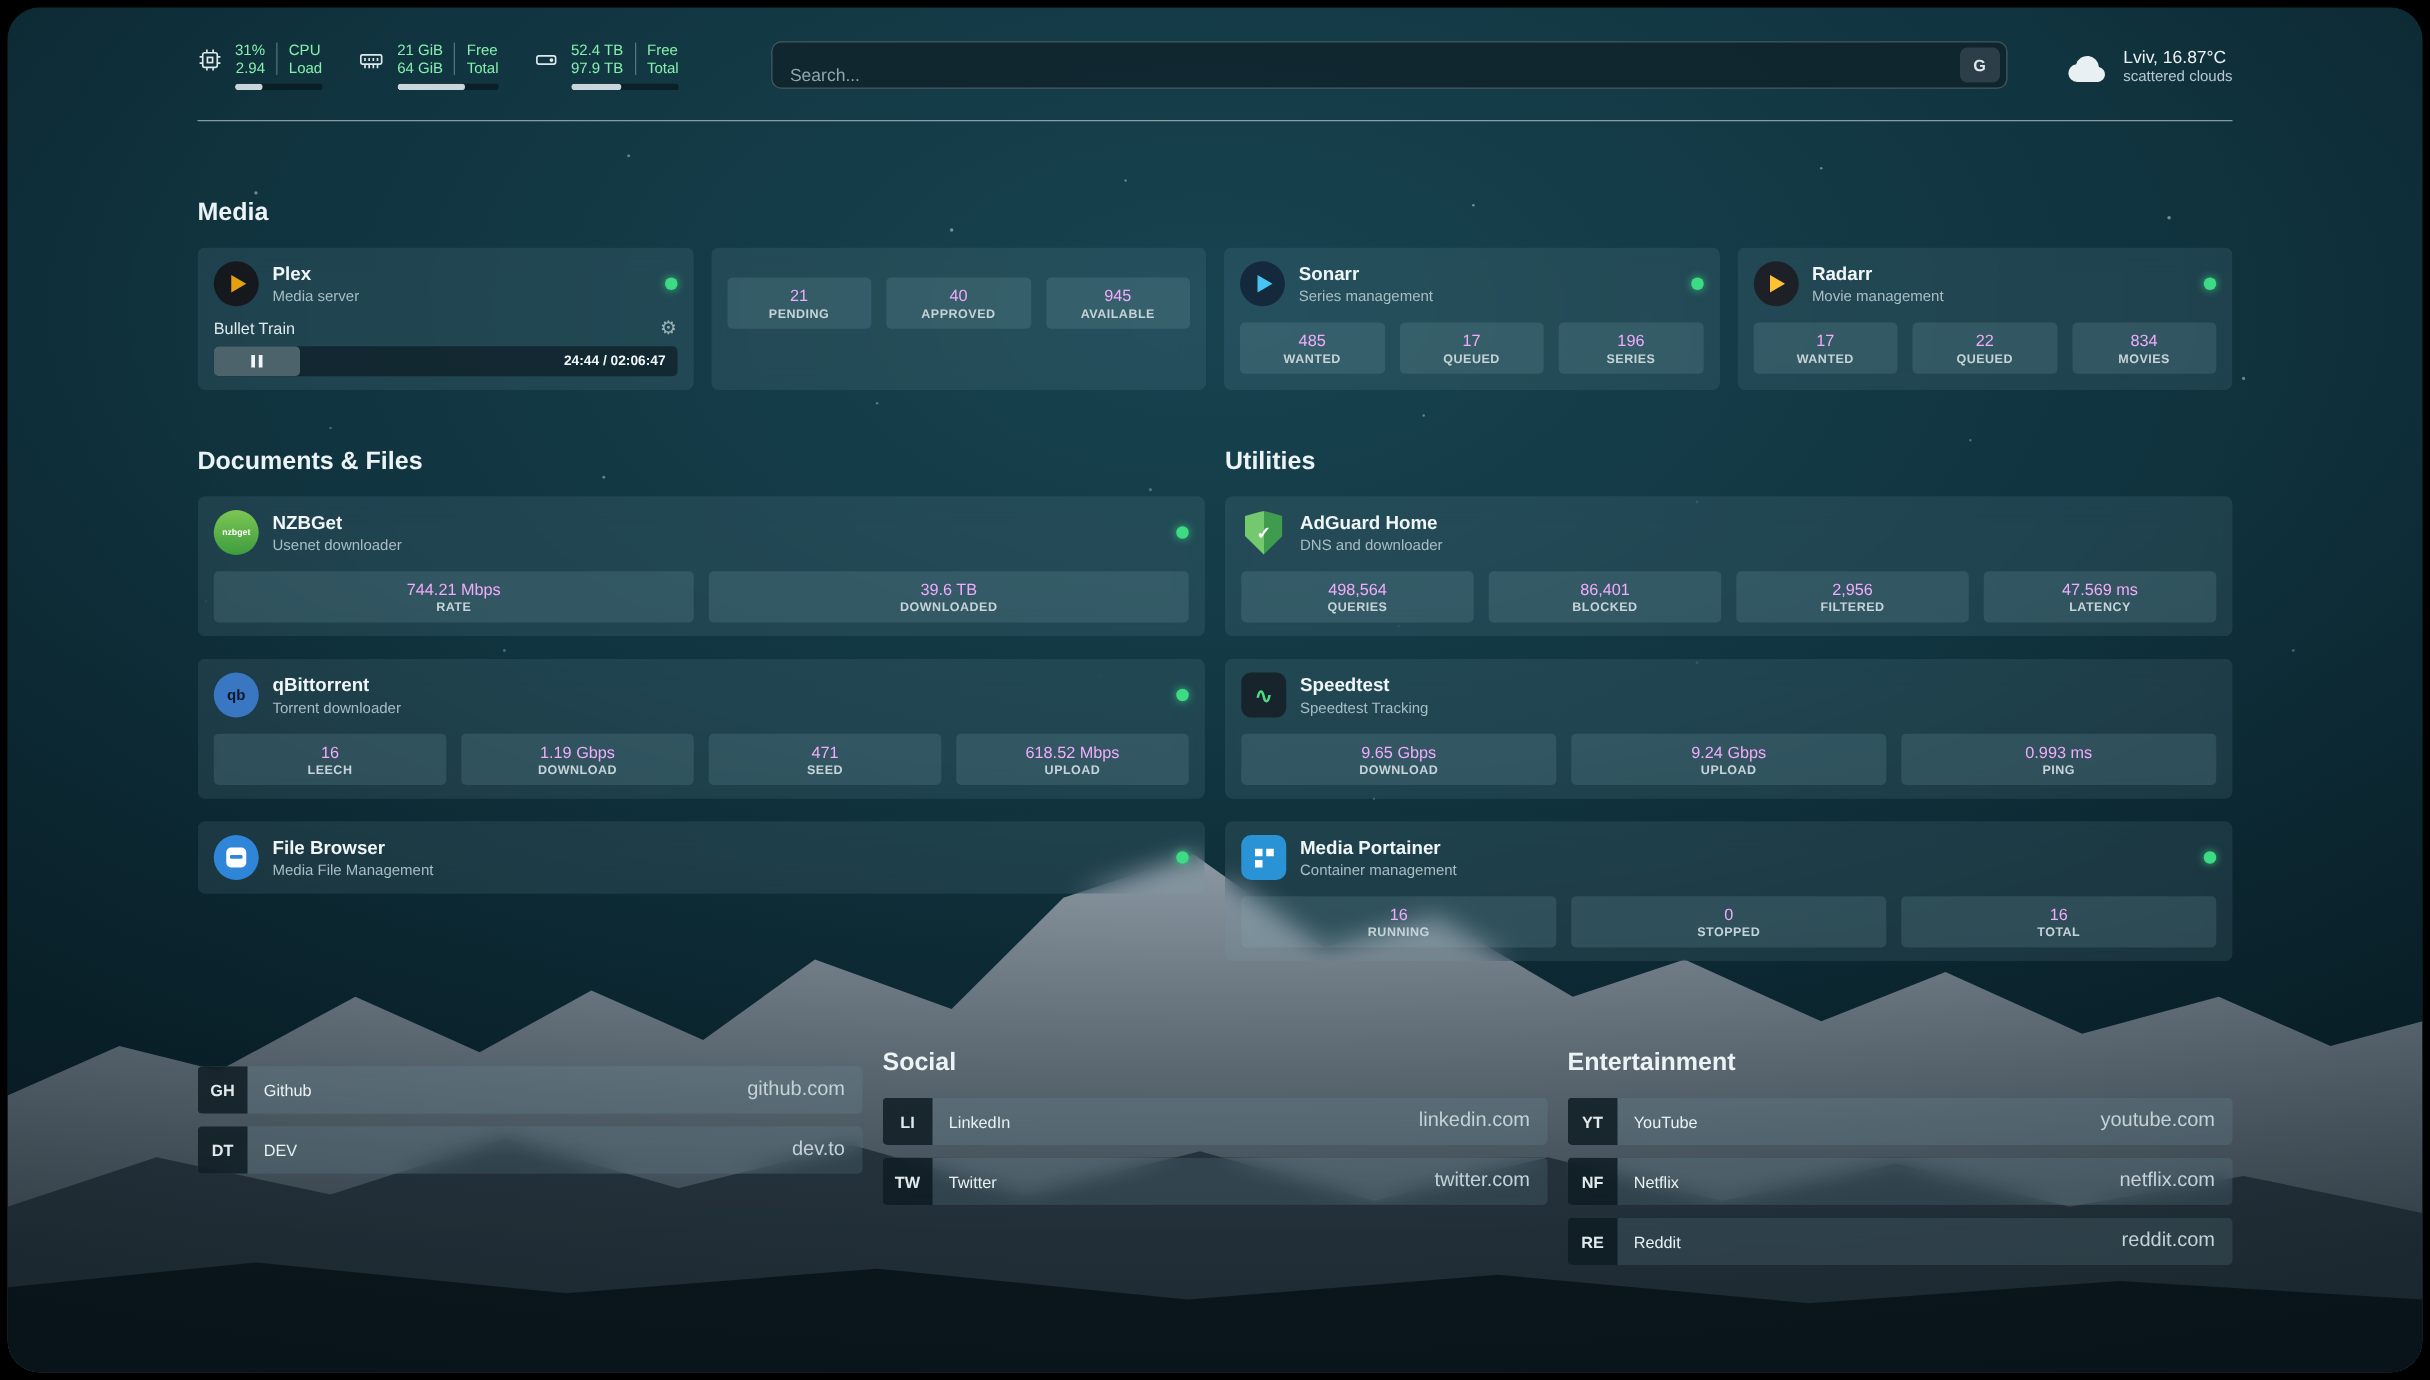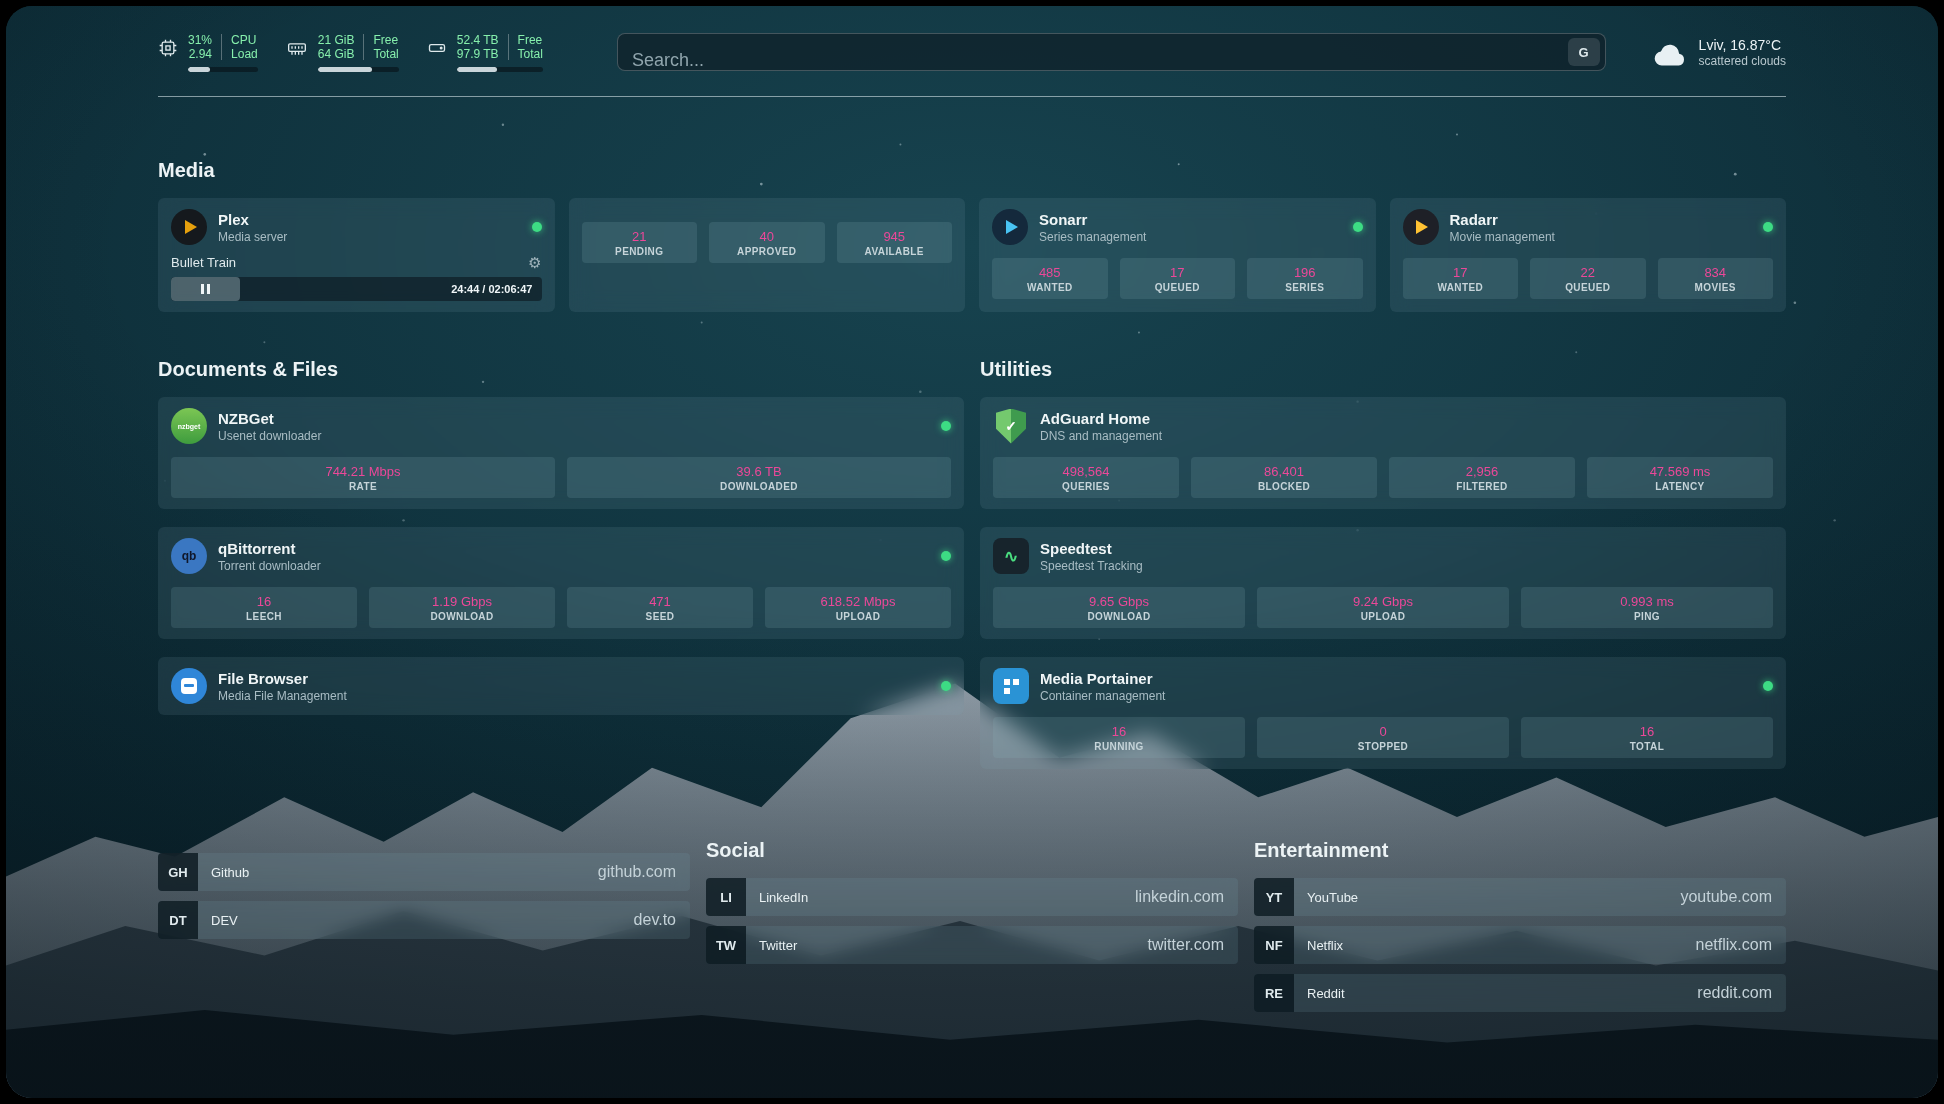--- a/index.html
+++ b/index.html
@@ -22,21 +22,21 @@
   .sys-col { display: flex; flex-direction: column; font-size: 12px; line-height: 14px; color: #86efac; }
   .sys-col.vals { align-items: flex-end; }
   .sys-sep { width: 1px; height: 26px; background: rgba(255,255,255,.3); }
   .sys-bar { height: 5px; border-radius: 3px; background: rgba(8,20,26,.65); overflow: hidden; }
   .sys-bar > span { display: block; height: 100%; background: #c9d5da; border-radius: 3px; }
 
   .searchbox { flex: 1; margin: 0 46px; height: 38px; background: rgba(15,32,40,.72);
     border: 1px solid rgba(255,255,255,.22); border-radius: 8px;
     display: flex; align-items: center; padding: 0 5px 0 14px; }
   .searchbox input { flex: 1; background: transparent; border: none; outline: none;
-    color: #0ea5e9; font-size: 18px; font-family: "Liberation Sans", sans-serif; margin-top: 16px; }
+    color: #0ea5e9; font-size: 14px; font-family: "Liberation Sans", sans-serif; margin-top: 16px; }
   .searchbox input::placeholder { color: #90a5ad; }
   .search-btn { width: 32px; height: 28px; border: none; border-radius: 6px; cursor: pointer;
     background: rgba(255,255,255,.12); color: #dfe9ec; font-size: 13px; font-weight: bold;
     font-family: "Liberation Sans", sans-serif; }
 
   .weather { display: flex; align-items: center; gap: 11px; }
   .weather-text { display: flex; flex-direction: column; gap: 1px; }
   .w-loc { font-size: 14px; color: #ecf3f5; }
   .w-cond { font-size: 12px; color: #b8c8ce; }
 
@@ -54,21 +54,21 @@
     display: flex; align-items: center; justify-content: center; overflow: hidden; }
   .app-meta { display: flex; flex-direction: column; gap: 2px; }
   .app-name { font-size: 15px; font-weight: 600; color: #f0f6f7; }
   .app-sub { font-size: 12px; color: #a9bdc4; }
   .dot { width: 10px; height: 10px; border-radius: 50%; background: #3ddc84; margin-left: auto;
     box-shadow: 0 0 7px rgba(61,220,132,.8); flex: none; }
 
   .stat-row { display: flex; gap: 12px; margin-top: 13px; }
   .stat { flex: 1; background: rgba(140,178,192,.17); border-radius: 4px; padding: 7px 4px 6px;
     display: flex; flex-direction: column; align-items: center; gap: 2px; }
-  .stat-val { font-size: 13px; color: #ec4899; }
+  .stat-val { font-size: 13px; color: #f0abfc; }
   .stat-lab { font-size: 10px; font-weight: 700; color: #c6d4d9; letter-spacing: .4px; }
 
   
   .plex-now { display: flex; align-items: center; margin-top: 10px; font-size: 13px; color: #e0eaed; gap: 32px; }
   .gear { margin-left: auto; color: #9fb3bb; font-size: 15px; cursor: pointer; line-height: 1; }
   .plex-bar { margin-top: 7px; height: 24px; background: rgba(7,17,23,.55); border-radius: 4px;
     display: flex; align-items: center; padding-right: 9px; overflow: hidden; }
   .plex-fill { height: 100%; background: rgba(190,212,222,.35); border-radius: 4px;
     display: flex; align-items: center; justify-content: center; }
   .pause { display: flex; gap: 3px; }
@@ -455,21 +455,21 @@
       <div class="col">
         <h2 class="sec-title">Utilities</h2>
 
         <article class="card">
           <div class="card-head">
             <span class="app-icon icon-adguard">
                 <span class="shield">✓</span>
               </span>
             <div class="app-meta">
               <span class="app-name">AdGuard Home</span>
-              <span class="app-sub">DNS and management</span>
+              <span class="app-sub">DNS and downloader</span>
             </div>
           </div>
           <div class="stat-row">
             <div class="stat">
               <span class="stat-val">498,564</span>
                 <span class="stat-lab">QUERIES</span>
             </div>
             <div class="stat">
               <span class="stat-val">86,401</span>
                 <span class="stat-lab">BLOCKED</span>

